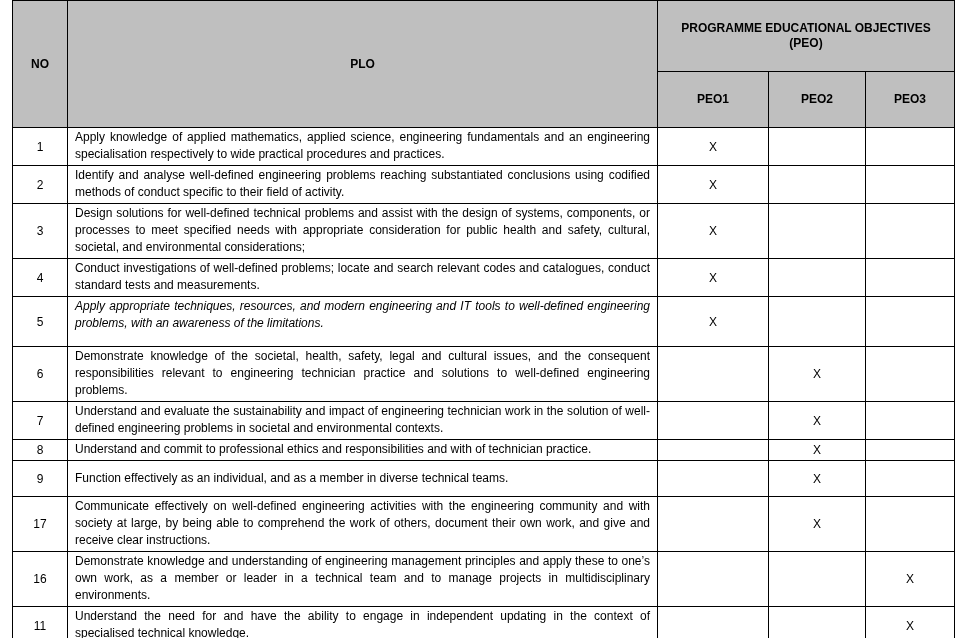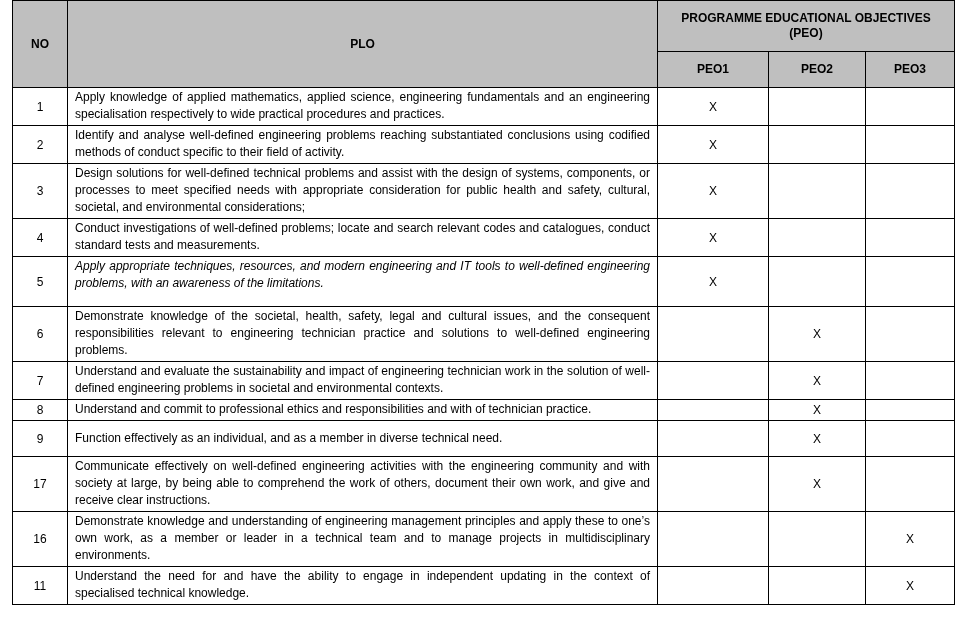--- a/index.html
+++ b/index.html
@@ -32,21 +32,21 @@
   col.c-peo3 { width: 89px; }
 
   th, td { border: 1px solid #000; }
 
   thead th {
     background: #bfbfbf;
     font-weight: bold;
     font-size: 12px;
     text-align: center;
     vertical-align: middle;
-    padding: 10px 4px;
+    padding: 20px 4px;
     line-height: 15px;
   }
   thead tr.hdr-top { height: 34px; }
   thead tr.hdr-sub { height: 20px; }
   .peo-group-line { display: block; }
 
   td.no-cell {
     text-align: center;
     vertical-align: middle;
     font-size: 12px;
@@ -152,21 +152,21 @@
         </tr>
         <tr>
           <td class="no-cell">8</td>
           <td class="plo-cell">Understand and commit to professional ethics and responsibilities and with of technician practice.</td>
           <td class="mark-cell"></td>
           <td class="mark-cell">X</td>
           <td class="mark-cell"></td>
         </tr>
         <tr>
           <td class="no-cell">9</td>
-          <td class="plo-cell">Function effectively as an individual, and as a member in diverse technical need.</td>
+          <td class="plo-cell">Function effectively as an individual, and as a member in diverse technical teams.</td>
           <td class="mark-cell"></td>
           <td class="mark-cell">X</td>
           <td class="mark-cell"></td>
         </tr>
         <tr>
           <td class="no-cell">17</td>
           <td class="plo-cell">Communicate effectively on well-defined engineering activities with the engineering community and with society at large, by being able to comprehend the work of others, document their own work, and give and receive clear instructions.</td>
           <td class="mark-cell"></td>
           <td class="mark-cell">X</td>
           <td class="mark-cell"></td>

